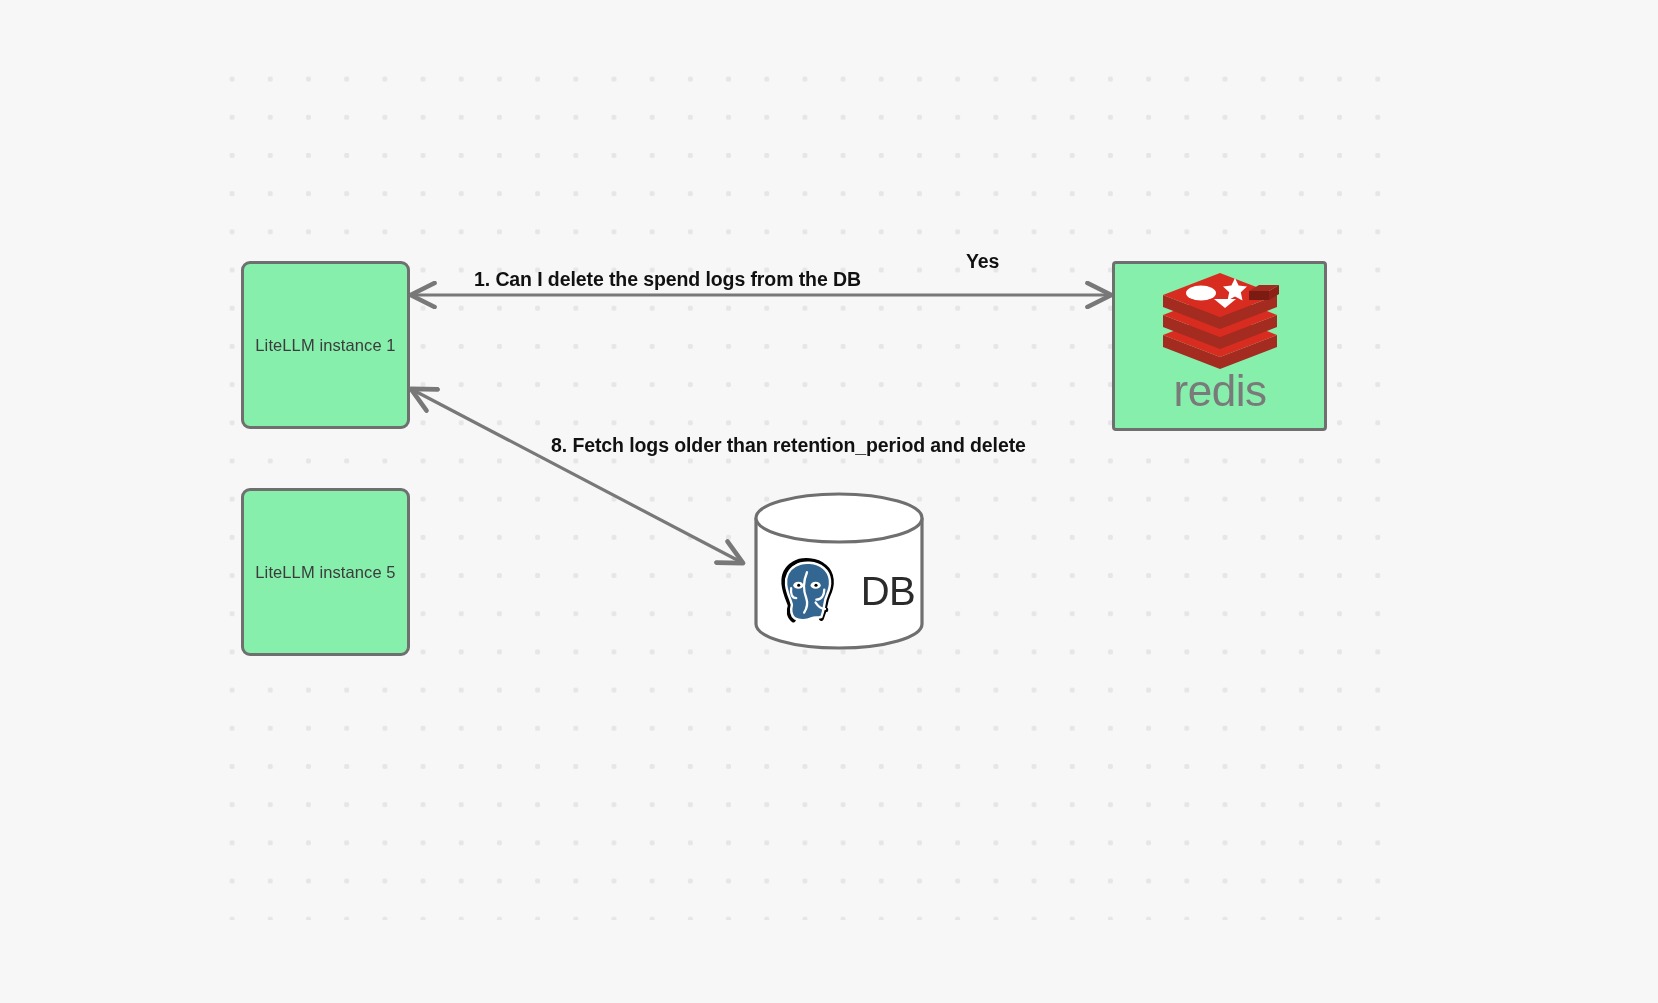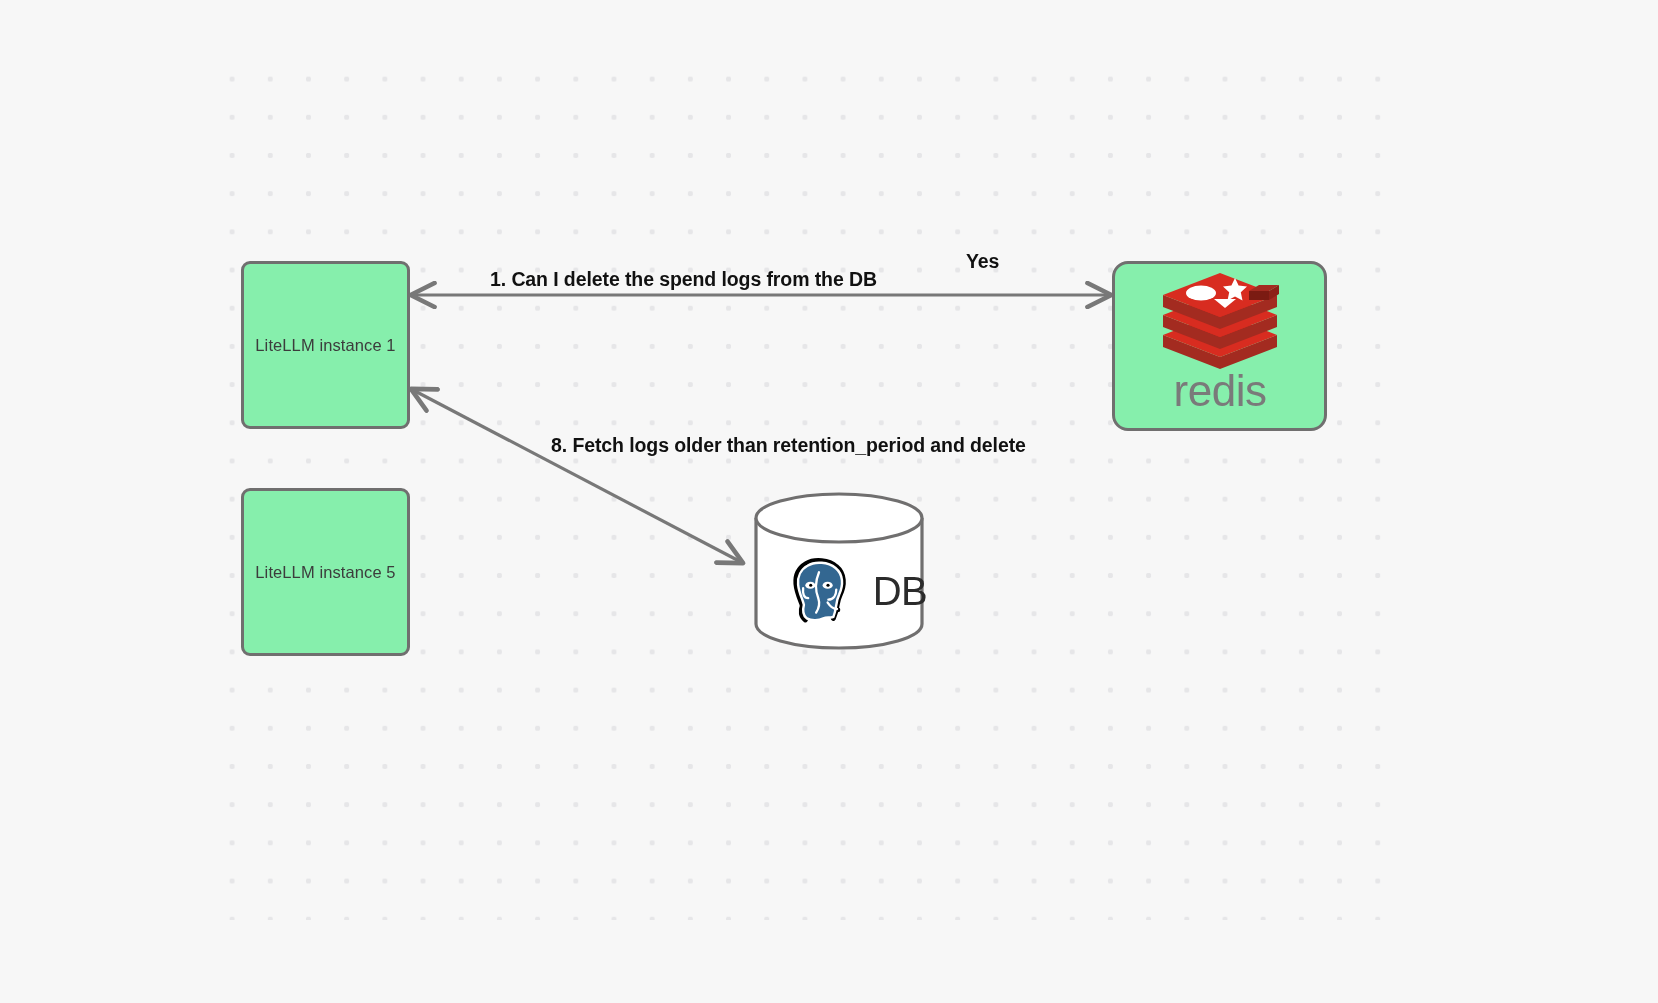--- a/index.html
+++ b/index.html
@@ -69,21 +69,21 @@
   #node-instance-1 { left: 241px; top: 261px;  width: 169px; height: 168px; }
   #node-instance-2 { left: 241px; top: 488px;  width: 169px; height: 168px; }
   #node-instance-3 { left: 241px; top: 715px;  width: 169px; height: 168px; }
 
   
   #node-redis {
     left: 1112px;
     top: 261px;
     width: 215px;
     height: 170px;
-    border-radius: 16px;
+    border-radius: 4px;
     flex-direction: column;
     gap: 0px;
   }
   .redis-logo-wrap {
     display: flex;
     flex-direction: column;
     align-items: center;
     justify-content: center;
     transform: translateY(-2px);
   }
@@ -97,21 +97,21 @@
   #node-db {
     position: absolute;
     left: 753px;
     top: 492px;
     width: 172px;
     height: 158px;
   }
   #node-db svg { display: block; }
   .db-inner {
     position: absolute;
-    left: 16px; top: 0;
+    left: 4px; top: 0;
     width: 172px;
     height: 158px;
     display: flex;
     align-items: center;
     justify-content: center;
     gap: 18px;
     transform: translateY(20px);
     text-align: right;
   }
   .pg-elephant { display: block; }
@@ -126,21 +126,21 @@
   
   .edge-label {
     position: absolute;
     font-family: "Liberation Sans", sans-serif;
     font-weight: bold;
     font-size: 19.5px;
     color: #111111;
     white-space: nowrap;
     letter-spacing: -0.1px;
   }
-  #label-step1 { left: 474px; top: 268px; margin-left: 16px; }
+  #label-step1 { left: 474px; top: 268px; }
   #label-step1-yes { left: 966px; top: 250px; }
   #label-step2 { left: 551px; top: 434px; }
 </style>
 </head>
 <body>
 
 <div id="canvas">
 
   <div id="dotgrid"></div>
 

